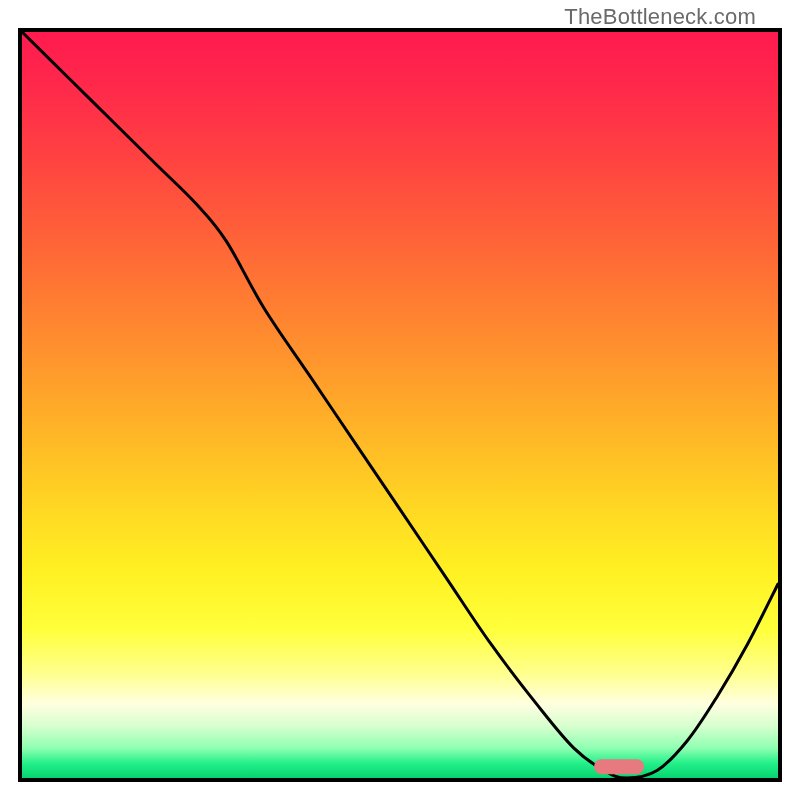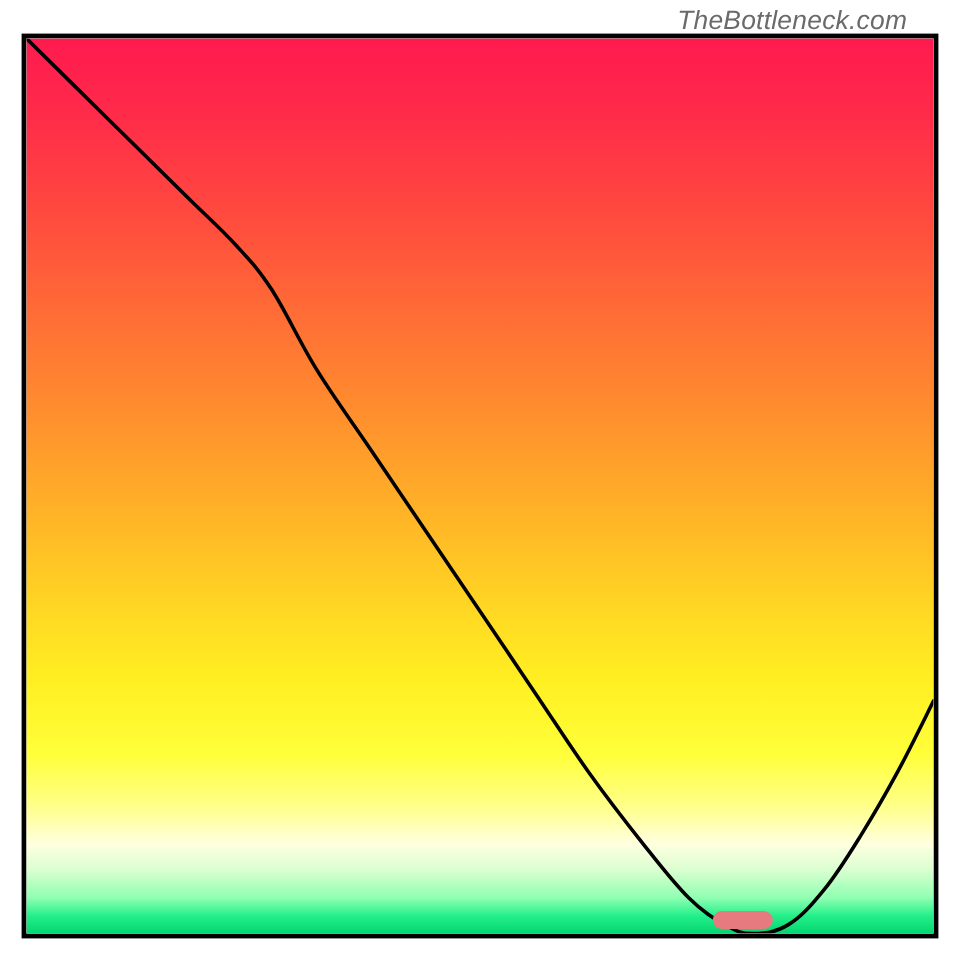--- a/index.html
+++ b/index.html
@@ -8,21 +8,20 @@
     width: 800px;
     height: 800px;
     background: #ffffff;
     overflow: hidden;
     font-family: Arial, Helvetica, sans-serif;
   }
   .container {
     position: relative;
     width: 768px;
     height: 800px;
-    font-style: italic;
   }
   .watermark {
     position: absolute;
     top: 4px;
     right: 12px;
     color: #6a6a6a;
     font-size: 22px;
     font-weight: 400;
     letter-spacing: 0.2px;
     z-index: 10;

